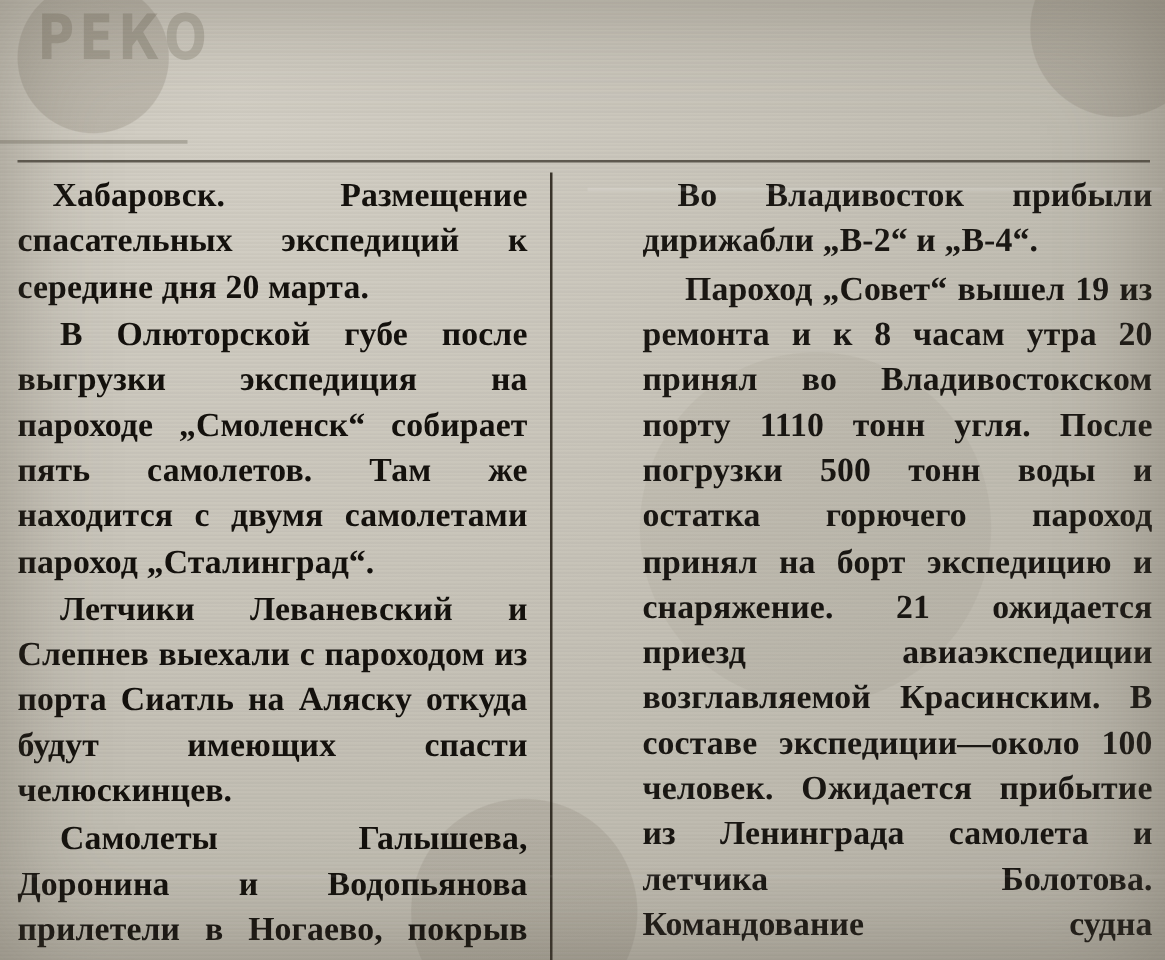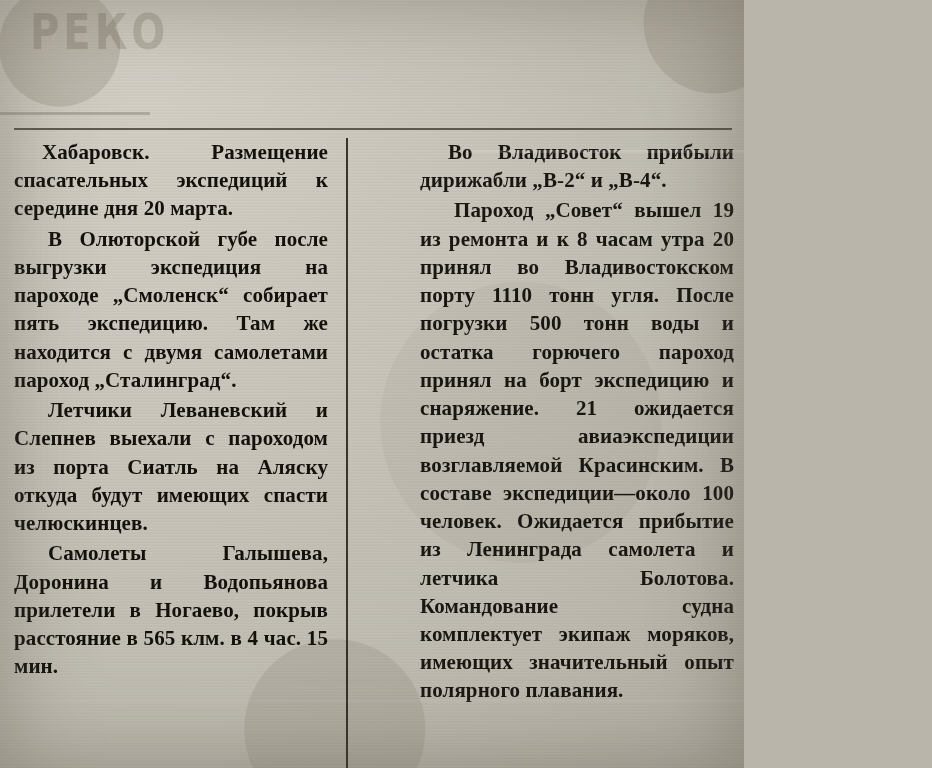--- a/index.html
+++ b/index.html
@@ -2,21 +2,21 @@
 <html><head>
 <meta charset="utf-8">
 <style>
   html, body {
     margin: 0;
     padding: 0;
     background: #b9b5ab;
   }
   #page {
     position: relative;
-    width: 744px;
+    width: 932px;
     height: 768px;
     overflow: hidden;
     background:
       radial-gradient(ellipse at 20% 10%, #d4d0c6 0%, #c9c5ba 40%, #bdb9ae 75%, #b2aea3 100%);
     font-family: "Liberation Serif", serif;
     color: #161410;
   }
   
   #grain {
     position: absolute;
@@ -105,21 +105,21 @@
     position: absolute;
     left: 14px;
     right: 10px;
     top: 138px;
     bottom: 0;
     display: flex;
     gap: 0;
   }
   .col {
     flex: 1 1 0;
-    font-size: 21px;
+    font-size: 27px;
     line-height: 1.345;
     text-align: justify;
     text-justify: inter-word;
     hyphens: manual;
   }
   .col.left {
     padding-right: 18px;
     border-right: 2px solid #3a342b;
   }
   .col.right {
@@ -161,21 +161,21 @@
   <div class="ghost-text">РЕКО</div>
   <div class="ghost-rule"></div>
 
 
   <div class="rule"></div>
 
   <div id="columns">
 
     <div class="col left">
       <p class="first"><span class="dateline">Хабаровск.</span><span> Размещение спасательных экспедиций к середине дня 20 марта.</span></p>
-      <p><span>В Олюторской губе после выгрузки экспедиция на пароходе „Смоленск“ собирает пять экспедицию. Там же находится с двумя самолетами пароход „Сталинград“.</span></p>
+      <p><span>В Олюторской губе после выгрузки экспедиция на пароходе „Смоленск“ собирает пять самолетов. Там же находится с двумя самолетами пароход „Сталинград“.</span></p>
       <p><span>Летчики Леваневский и Слепнев выехали с пароходом из порта Сиатль на Аляску откуда будут имеющих спасти челюскинцев.</span></p>
       <p><span>Самолеты Галышева, Доронина и Водопьянова прилетели в Ногаево, покрыв расстояние в 565 клм. в 4 час. 15 мин.</span></p>
     </div>
 
     <div class="col right">
       <p class="first"><span>Во Владивосток прибыли дирижабли „В-2“ и „В-4“.</span></p>
       <p><span>Пароход „Совет“ вышел 19 из ремонта и к 8 часам утра 20 принял во Владивостокском порту 1110 тонн угля. После погрузки 500 тонн воды и остатка горючего пароход принял на борт экспедицию и снаряжение. 21 ожидается приезд авиаэкспедиции возглавляемой Красинским. В составе экспедиции—около 100 человек. Ожидается прибытие из Ленинграда самолета и летчика Болотова. Командование судна комплектует экипаж моряков, имеющих значительный опыт полярного плавания.</span></p>
     </div>
 
   </div>

